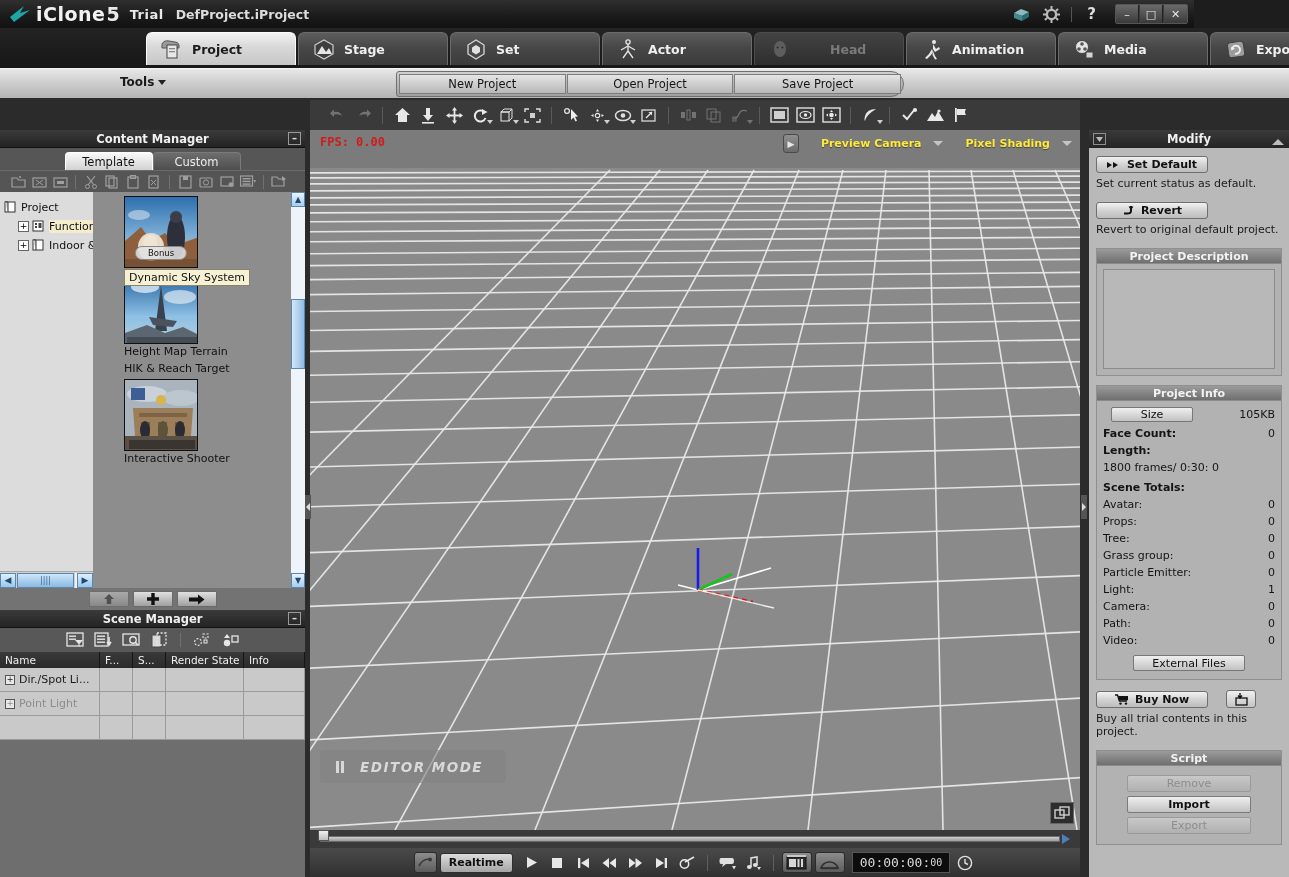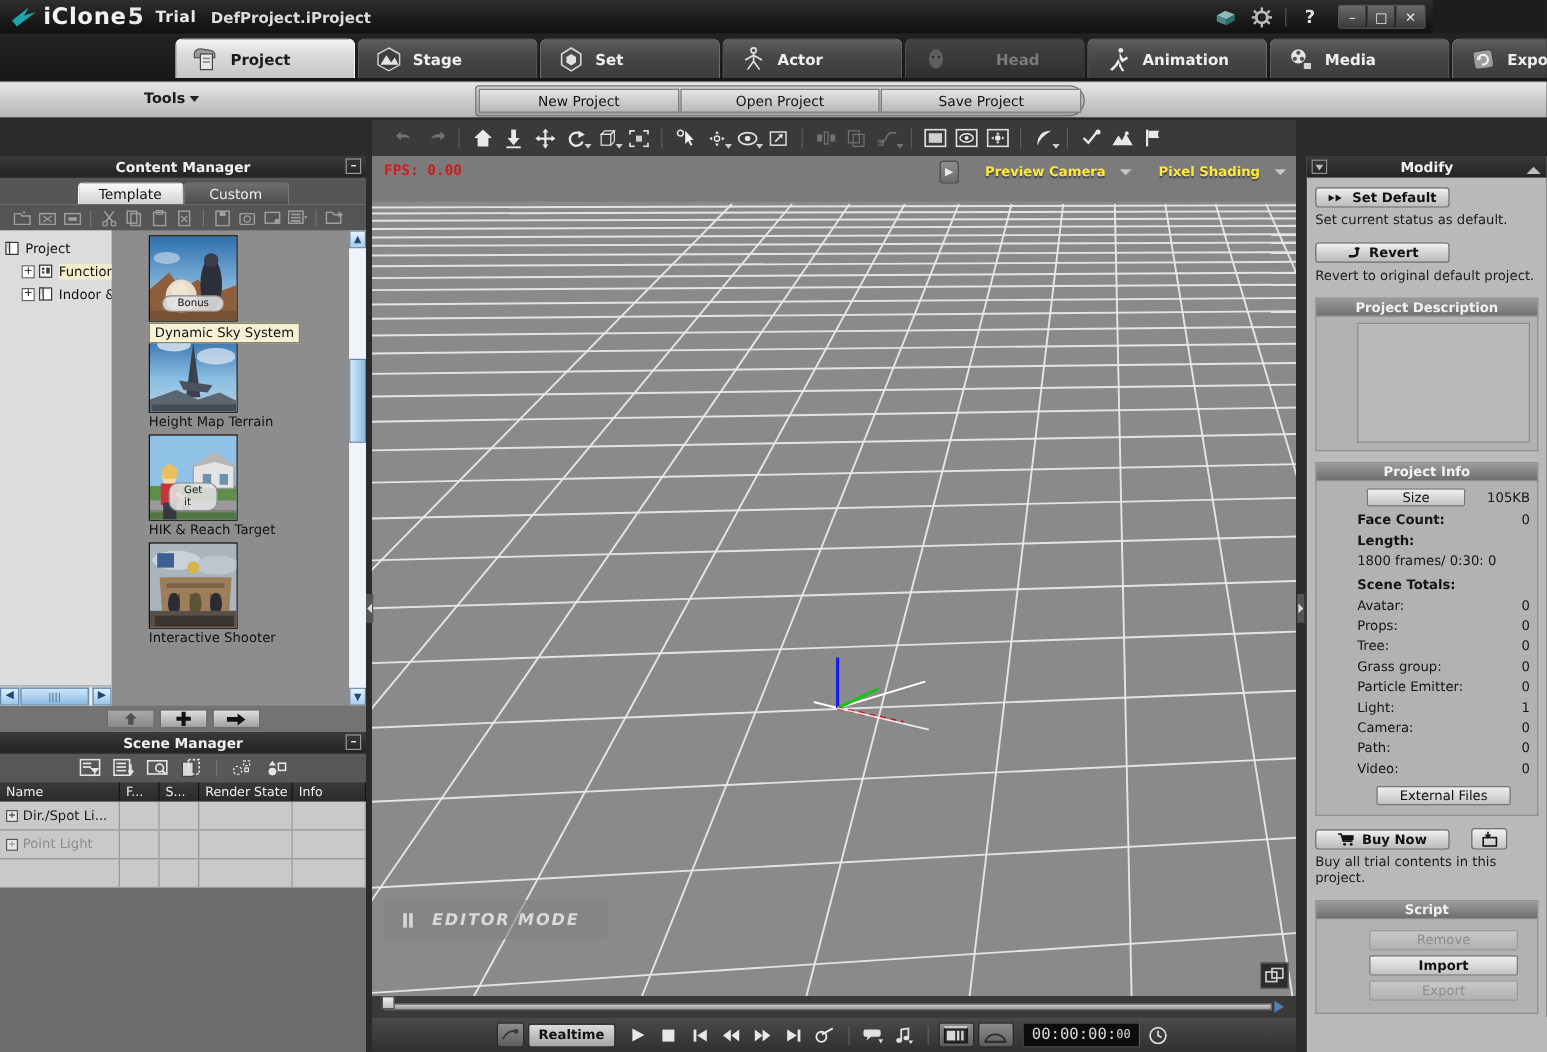--- a/index.html
+++ b/index.html
@@ -252,21 +252,21 @@
   }
   .rp-note { font-size:11px; color:#1b1b1b; margin:4px 0 12px 0; line-height:13px; }
   .grp {
     border:1px solid #8f8f8f; background:#b2b2b2; margin-bottom:9px;
   }
   .grp-hdr {
     height:15px; background:linear-gradient(180deg,#9b9b9b,#6f6f6f);
     color:#f2f2f2; font-size:11px; text-align:center; line-height:15px; font-weight:600;
     border-bottom:1px solid #8a8a8a;
   }
-  .grp-body { padding:5px 6px 6px 6px;margin-left:28px; }
+  .grp-body { padding:5px 6px 6px 6px; }
   .desc-area { height:100px; background:#b8b8b8; border:1px solid #8c8c8c; }
   .pi-row { display:flex; justify-content:space-between; font-size:11px; color:#141414; line-height:17px; }
   .pi-row .k { }
   .pi-row .v { }
   .pi-bold { font-weight:700; }
   .sizebtn {
     width:82px;height:15px;background:linear-gradient(180deg,#efefef,#c2c2c2); border:1px solid #777; border-radius:2px;
     display:flex;align-items:center;justify-content:center; font-size:11px; color:#111; margin:1px 0 3px 8px;
   }
   .extfiles {
@@ -802,39 +802,20 @@
               <path d="M30 58 L36 12 L42 58 Z" fill="#39424c"></path>
               <path d="M24 44 L52 48 L48 54 L28 52 Z" fill="#4a535d"></path>
               <path d="M0 60 L22 52 L40 60 L58 54 L74 62 L74 72 L0 72 Z" fill="#5c6670"></path>
               <rect x="2" y="64" width="70" height="6" fill="#2f3740" opacity=".55"></rect>
             </svg>
           </div>
           <div class="thumb-label">Height Map Terrain</div>
         </div>
 
         <div class="thumb-cell">
-          <div class="thumb">
-            <svg width="74" height="72" viewBox="0 0 74 72">
-              <rect width="74" height="72" fill="#8fc2e6"></rect>
-              <rect y="42" width="74" height="30" fill="#5f8f4a"></rect>
-              <rect y="54" width="74" height="10" fill="#9a9a9a"></rect>
-              <path d="M36 26 L54 14 L70 26 L70 44 L36 44 Z" fill="#e3e3e3" stroke="#999"></path>
-              <path d="M34 27 L54 13 L72 27 L54 22 Z" fill="#b6b6b6"></path>
-              <rect x="44" y="32" width="7" height="9" fill="#6f91ad"></rect>
-              <rect x="58" y="32" width="7" height="9" fill="#6f91ad"></rect>
-              <ellipse cx="16" cy="34" rx="6" ry="8" fill="#f0d9a8"></ellipse>
-              <path d="M10 28 Q16 20 23 28 L22 36 L11 36 Z" fill="#e8c05e"></path>
-              <rect x="9" y="40" width="14" height="18" fill="#c9343a"></rect>
-              <rect x="11" y="56" width="11" height="14" fill="#3a3a48"></rect>
-              <circle cx="30" cy="60" r="3" fill="#444"></circle>
-              <path d="M22 48 L34 56" stroke="#f0d9a8" stroke-width="3"></path>
-              <rect x="0" y="62" width="74" height="10" fill="#2a2a2a" opacity=".25"></rect>
-            </svg>
-            <div class="badge">Get it</div>
-          </div>
           <div class="thumb-label">HIK &amp; Reach Target</div>
         </div>
 
         <div class="thumb-cell">
           <div class="thumb">
             <svg width="74" height="72" viewBox="0 0 74 72">
               <rect width="74" height="72" fill="#aab4bd"></rect>
               <ellipse cx="22" cy="14" rx="20" ry="8" fill="#c9d2d9"></ellipse>
               <ellipse cx="56" cy="18" rx="18" ry="8" fill="#bcc6cf"></ellipse>
               <rect x="6" y="8" width="14" height="12" fill="#3d5f95"></rect>

